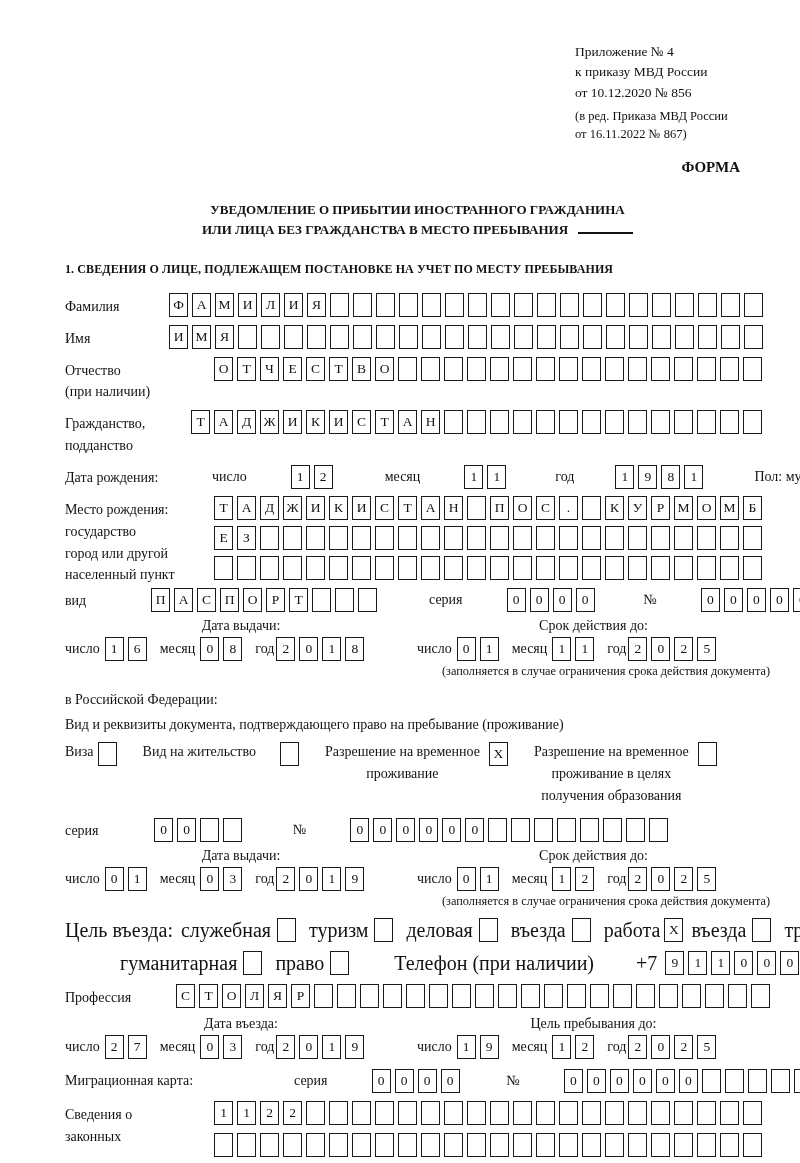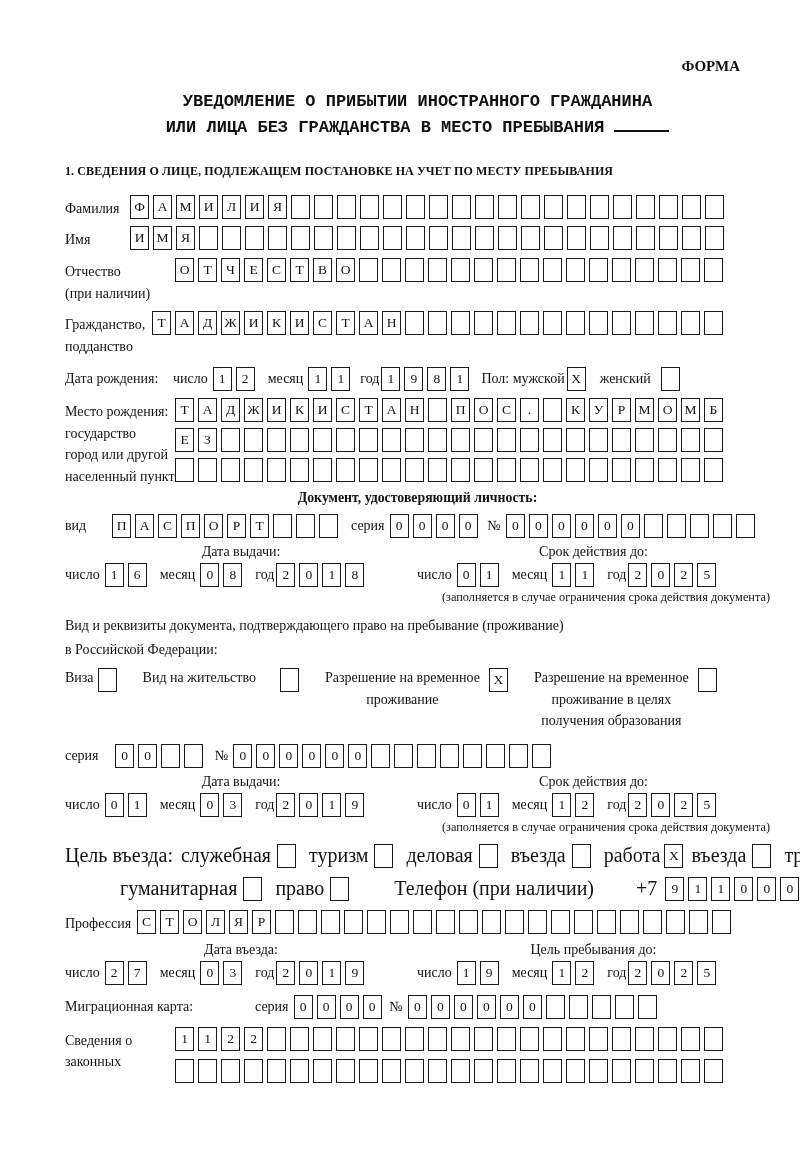--- a/index.html
+++ b/index.html
@@ -7,26 +7,26 @@
   body { font-family:"Liberation Serif","DejaVu Serif",serif; color:#121212; }
   .page { position:relative; width:800px; height:1163px; background:#ffffff; margin:0 auto;
           padding:42px 30px 0 65px; overflow:hidden; }
 
   
   .appendix { margin-left:510px; font-size:13.5px; line-height:1.5; }
   .appendix .amend { font-size:12.5px; margin-top:4px; line-height:1.45; }
   .forma { text-align:right; padding-right:30px; font-weight:bold; font-size:15px; margin-top:16px; }
 
   
-  .title { text-align:center; font-weight:bold; font-size:17px; line-height:1.55; margin-top:14px;font-family:Liberation Mono, monospace; }
+  .title { text-align:center; font-weight:bold; font-size:13px; line-height:1.55; margin-top:24px; }
   .title .uline { display:inline-block; width:55px; border-bottom:2px solid #121212; margin-left:10px; }
   .sec-heading { font-weight:bold; font-size:12px; margin-top:22px; margin-bottom:16px; letter-spacing:.1px; }
 
   
-  .frow { display:flex; align-items:flex-start; margin-bottom:7px; }
+  .frow { display:flex; align-items:flex-start; margin-bottom:7px;gap:39px; }
   .frow.center { align-items:center; }
   .flabel { flex-shrink:0; font-size:14px; line-height:1.55; padding-top:3px; }
   .w65 { width:65px; } .w72 { width:72px; } .w87 { width:87px; } .w108 { width:108px; } .w110 { width:110px; } .w160 { width:160px; }
   .cells { display:inline-flex; flex-shrink:0; }
   .cell { width:19px; height:24px; border:1.7px solid #1a1a1a; margin-right:4px; flex-shrink:0;
           display:inline-flex; align-items:center; justify-content:center; font-size:13.5px; background:#fff; }
   .cellrow { display:flex; margin-bottom:6px; }
   .dl { font-size:14px; margin:0 5px 0 9px; white-space:nowrap; }
   .dl.first { margin-left:0; }
 
@@ -52,20 +52,29 @@
   .goalrow { display:flex; align-items:center; margin-bottom:9px; flex-wrap:nowrap; }
   .goalrow .gl { font-size:20px; white-space:nowrap; }
   .goalrow .cells { margin:0 9px 0 6px; }
   .indent55 { margin-left:55px; }
 </style>
 </head>
 <body>
 
 <div class="page">
 
+  <div class="appendix">
+    <div>Приложение № 4</div>
+    <div>к приказу МВД России</div>
+    <div>от 10.12.2020 № 856</div>
+    <div class="amend">
+      <div>(в ред. Приказа МВД России</div>
+      <div>от 16.11.2022 № 867)</div>
+    </div>
+  </div>
 
   <div class="forma">ФОРМА</div>
 
   <div class="title">
     <div>УВЕДОМЛЕНИЕ О ПРИБЫТИИ ИНОСТРАННОГО ГРАЖДАНИНА</div>
     <div><span>ИЛИ ЛИЦА БЕЗ ГРАЖДАНСТВА В МЕСТО ПРЕБЫВАНИЯ</span><span class="uline"></span></div>
   </div>
 
   <div class="sec-heading">1. СВЕДЕНИЯ О ЛИЦЕ, ПОДЛЕЖАЩЕМ ПОСТАНОВКЕ НА УЧЕТ ПО МЕСТУ ПРЕБЫВАНИЯ</div>
 
@@ -311,21 +320,20 @@
           <span class="cell"></span>
           <span class="cell"></span>
           <span class="cell"></span>
           <span class="cell"></span>
           <span class="cell"></span>
           <span class="cell"></span>
         </div>
     </div>
   </div>
 
-  <div class="doc-heading">Документ, удостоверяющий личность:</div>
 
   <div class="frow center" style="margin-bottom:6px;">
     <span class="flabel" style="width:47px;padding-top:0;">вид</span>
     <span class="cells">
         <span class="cell">П</span>
         <span class="cell">А</span>
         <span class="cell">С</span>
         <span class="cell">П</span>
         <span class="cell">О</span>
         <span class="cell">Р</span>
@@ -399,22 +407,22 @@
             <span class="cell">0</span>
             <span class="cell">2</span>
             <span class="cell">5</span>
           </span>
       </div>
     </div>
   </div>
   <div class="expnote">(заполняется в случае ограничения срока действия документа)</div>
 
   <div class="intro">
+    <div>в Российской Федерации:</div>
     <div>Вид и реквизиты документа, подтверждающего право на пребывание (проживание)</div>
-    <div>в Российской Федерации:</div>
   </div>
 
   <div class="optrow">
     <span class="optlabel">Виза</span>
     <span class="cells cb" style="margin-left:4px;">
         <span class="cell"></span>
       </span>
     <span class="optgap"></span>
     <span class="optlabel">Вид на жительство</span>
     <span class="cells cb" style="margin-left:24px;">

